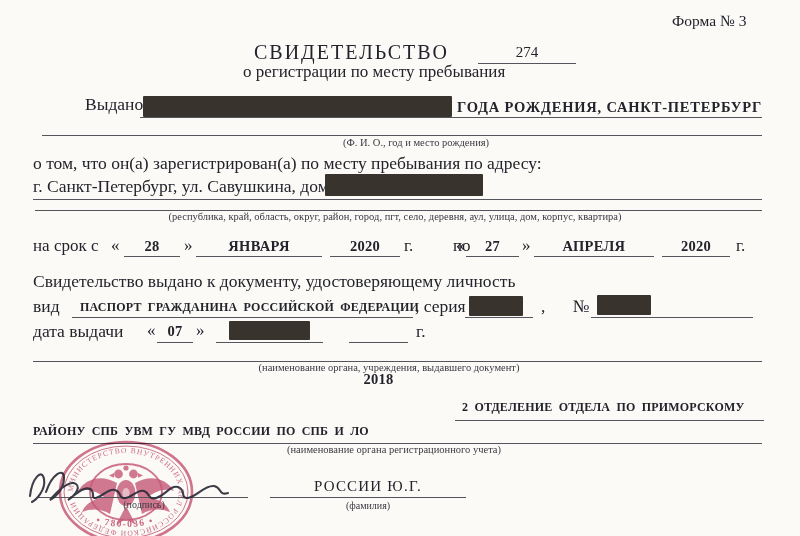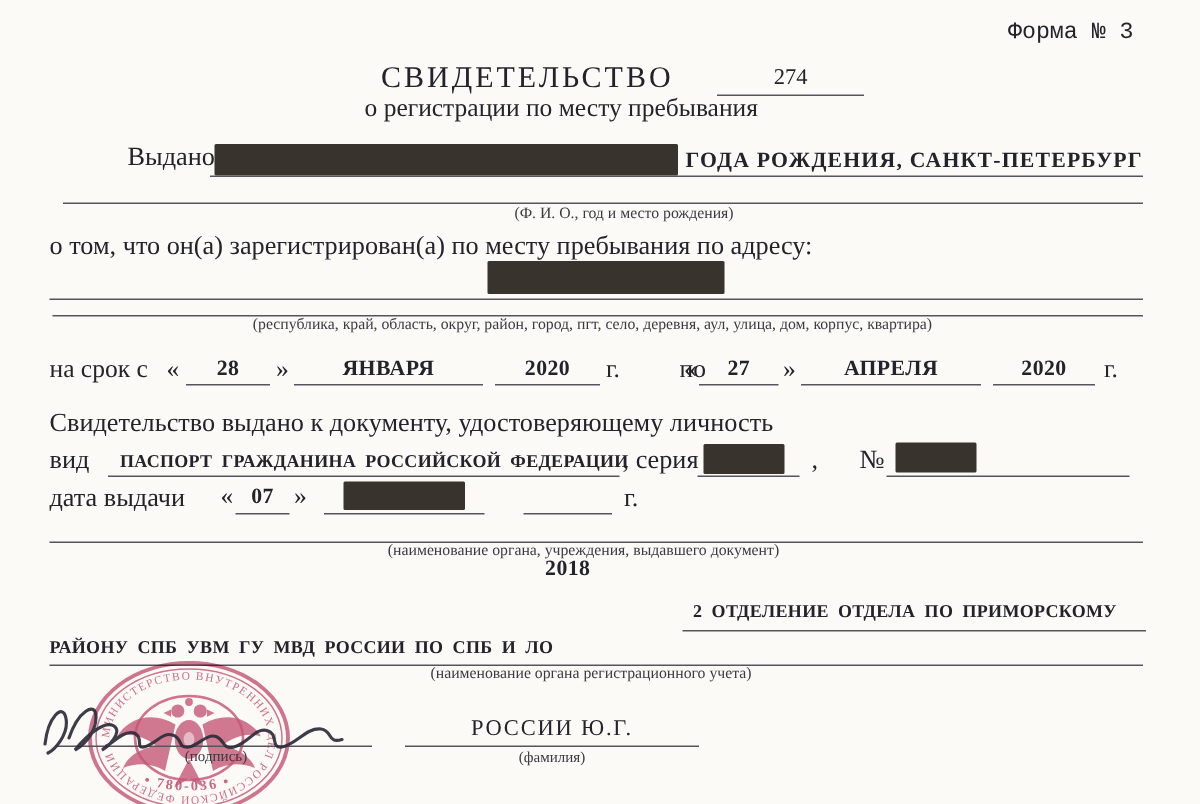--- a/index.html
+++ b/index.html
@@ -18,35 +18,36 @@
   .title{font-size:20px;letter-spacing:2px;}
   .sub{font-size:17px;}
   .num{font-size:15px;}
   svg{position:absolute;overflow:hidden;}
 </style>
 </head>
 <body>
 
 <div id="page">
 
-  <div class="abs num" style="left:672px;top:12px;font-size:15.5px;font-family:Liberation Mono, monospace;">Форма № 3</div>
+  <div class="abs num" style="left:672px;top:12px;font-size:15.5px;">Форма № 3</div>
 
   <div class="abs title" style="left:254px;top:41px;">СВИДЕТЕЛЬСТВО</div>
   <div class="abs num ctr" style="left:478px;top:44px;width:98px;">274</div>
   <div class="ln" style="left:478px;top:63px;width:98px;"></div>
   <div class="abs sub" style="left:243px;top:62px;">о регистрации по месту пребывания</div>
 
   <div class="abs t2" style="left:85px;top:94px;">Выдано</div>
   <div class="red" style="left:143px;top:96px;width:309px;height:21px;"></div>
   <div class="abs bv" style="left:457px;top:99px;letter-spacing:.8px;">ГОДА РОЖДЕНИЯ, САНКТ-ПЕТЕРБУРГ</div>
   <div class="ln" style="left:140px;top:117px;width:622px;"></div>
   <div class="ln" style="left:42px;top:135px;width:720px;"></div>
   <div class="cap" style="left:56px;top:137px;width:720px;">(Ф. И. О., год и место рождения)</div>
 
   <div class="abs t2" style="left:33px;top:153px;">о том, что он(а) зарегистрирован(а) по месту пребывания по адресу:</div>
+  <div class="abs t2" style="left:33px;top:176px;">г. Санкт-Петербург, ул. Савушкина, дом</div>
   <div class="red" style="left:325px;top:174px;width:158px;height:22px;"></div>
   <div class="ln" style="left:33px;top:199px;width:729px;"></div>
   <div class="ln" style="left:35px;top:210px;width:727px;"></div>
   <div class="cap" style="left:35px;top:211px;width:720px;">(республика, край, область, округ, район, город, пгт, село, деревня, аул, улица, дом, корпус, квартира)</div>
 
   <div class="abs t" style="left:33px;top:236px;">на срок с</div>
   <div class="abs t" style="left:111px;top:236px;">«</div>
   <div class="abs bv ctr" style="left:124px;top:238px;width:56px;">28</div>
   <div class="ln" style="left:124px;top:256px;width:56px;"></div>
   <div class="abs t" style="left:184px;top:236px;">»</div>

